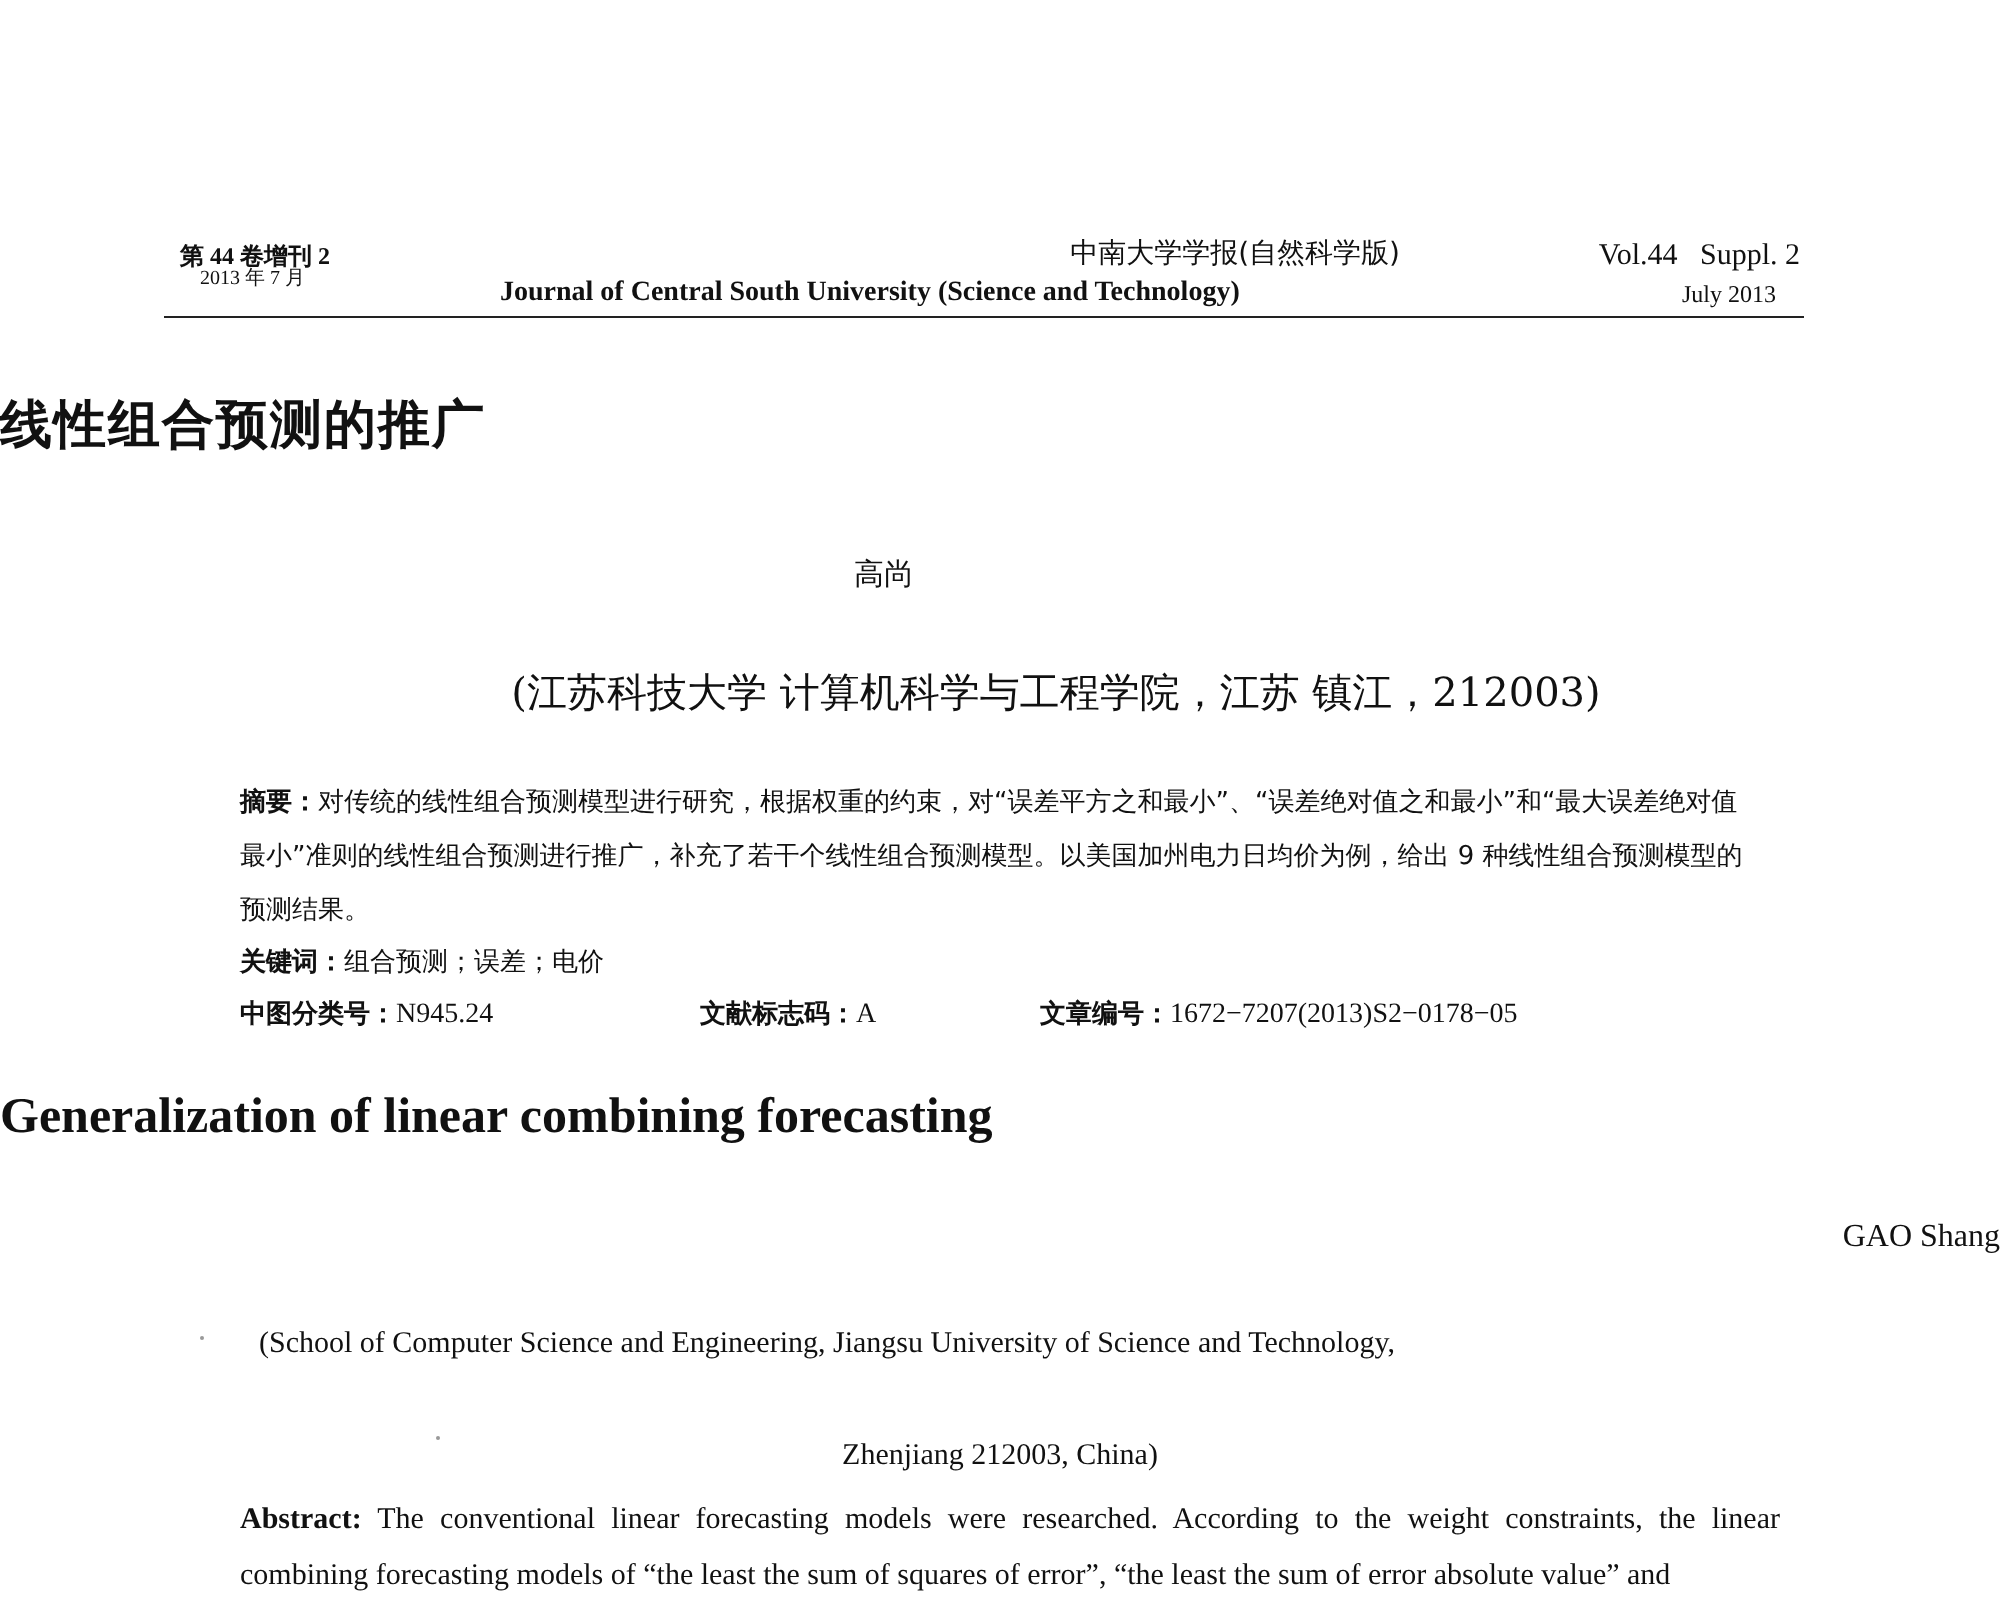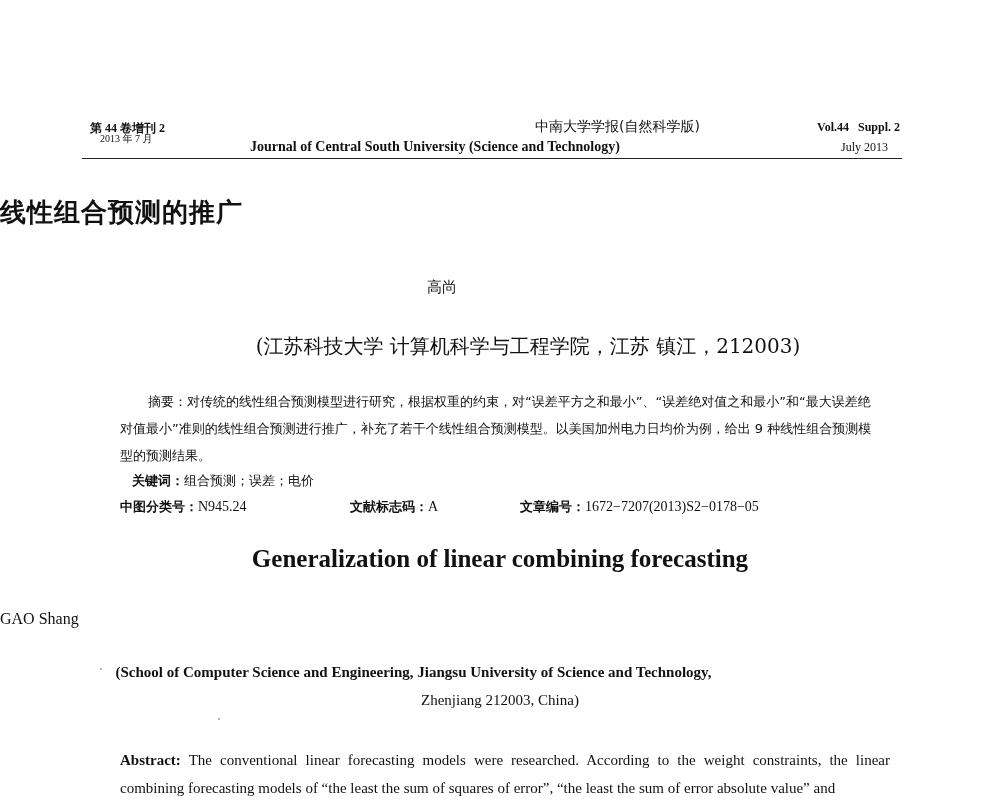--- a/index.html
+++ b/index.html
@@ -2,37 +2,37 @@
 <html><head>
 <meta charset="utf-8">
 <style>
   html, body { margin:0; padding:0; background:#ffffff; }
   body { width:1000px; height:800px; position:relative; overflow:hidden; color:#111; font-family:"Liberation Serif", serif; }
   .abs { position:absolute; }
   .hdr-l1 { left:90px; top:120px; font-size:12px; font-weight:bold; }
   .hdr-l2 { left:100px; top:132px; font-size:10px;text-align:center; }
   .hdr-c1 { left:300px; width:400px; top:118px; text-align:right; font-size:14px; font-family:"DejaVu Sans", sans-serif; }
   .hdr-c2 { left:250px; width:500px; top:139px; text-align:left; font-size:14px; font-weight:bold; }
-  .hdr-r1 { right:100px; top:120px; font-size:12px;font-weight:bold; }
+  .hdr-r1 { right:100px; top:120px; font-size:15px; }
   .hdr-r2 { right:112px; top:140px; font-size:12px;text-align:right; }
   .rule { left:82px; width:820px; top:158px; height:0; border-top:1.5px solid #222; }
   .title-zh { left:0; width:1000px; top:195px; text-align:left; font-size:26px; font-family:"DejaVu Sans", sans-serif; font-weight:bold; letter-spacing:1px; }
   .author-zh { left:0; width:884px; top:278px; text-align:center; font-size:15px; font-family:"DejaVu Sans", sans-serif; }
   .affil-zh { left:0; width:1000px; top:333px; text-align:center; font-size:20px; font-family:"DejaVu Serif", serif;margin-left:28px; }
   .abs-zh { left:120px; width:760px; top:388px; font-size:13px; line-height:27px; font-family:"DejaVu Sans", sans-serif; }
-  .abs-zh b { font-weight:normal;margin-left:28px; }
-  .kw-zh { left:120px; top:472px; font-size:13px; font-family:"DejaVu Sans", sans-serif;margin-left:12px; }
+  .abs-zh b { font-weight:bold; }
+  .kw-zh { left:120px; top:472px; font-size:13px; font-family:"DejaVu Sans", sans-serif; }
   .cls-row { left:120px; top:498px; font-size:13px; font-family:"DejaVu Sans", sans-serif; width:780px; }
   .cls-row span.item { position:absolute; white-space:nowrap; }
   .cls-row .lbl { font-weight:bold; }
   .cls-row .val { font-family:"Liberation Serif", serif; font-size:14px;text-align:right; }
-  .title-en { left:0; width:1000px; top:545px; text-align:center; font-size:25px; font-weight:bold; }
-  .author-en { left:0; width:1000px; top:610px; text-align:left; font-size:16px; }
-  .affil-en1 { left:0; width:827px; top:664px; text-align:center; font-size:15px;font-weight:bold; }
-  .affil-en2 { left:0; width:1000px; top:692px; text-align:center; font-size:15px; }
+  .title-en { left:0; width:1000px; top:545px; text-align:left; font-size:25px; font-weight:bold; }
+  .author-en { left:0; width:1000px; top:610px; text-align:right; font-size:16px; }
+  .affil-en1 { left:0; width:827px; top:664px; text-align:center; font-size:15px; }
+  .affil-en2 { left:0; width:1000px; top:720px; text-align:center; font-size:15px; }
   .abs-en { left:120px; width:770px; top:746px; font-size:15px; line-height:28px; text-align:justify; }
   .abs-en .lbl { font-weight:bold; }
   .speck { width:2px; height:2px; background:#999; border-radius:1px; }
 </style>
 </head>
 <body>
 
 <div class="abs hdr-l1">第 44 卷增刊 2</div>
 <div class="abs hdr-l2">2013 年 7 月</div>
 <div class="abs hdr-c1">中南大学学报(自然科学版)</div>

